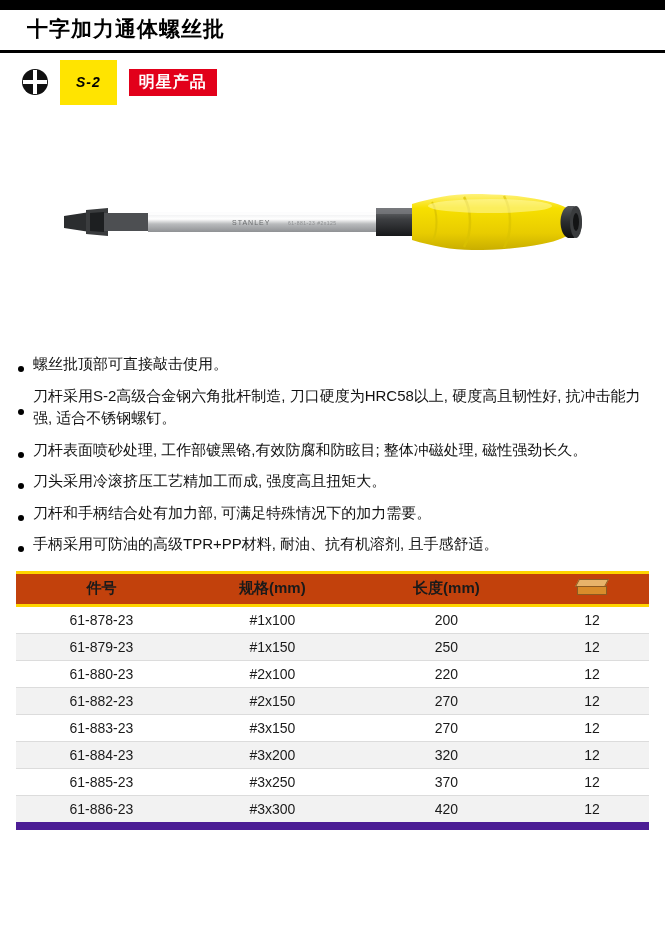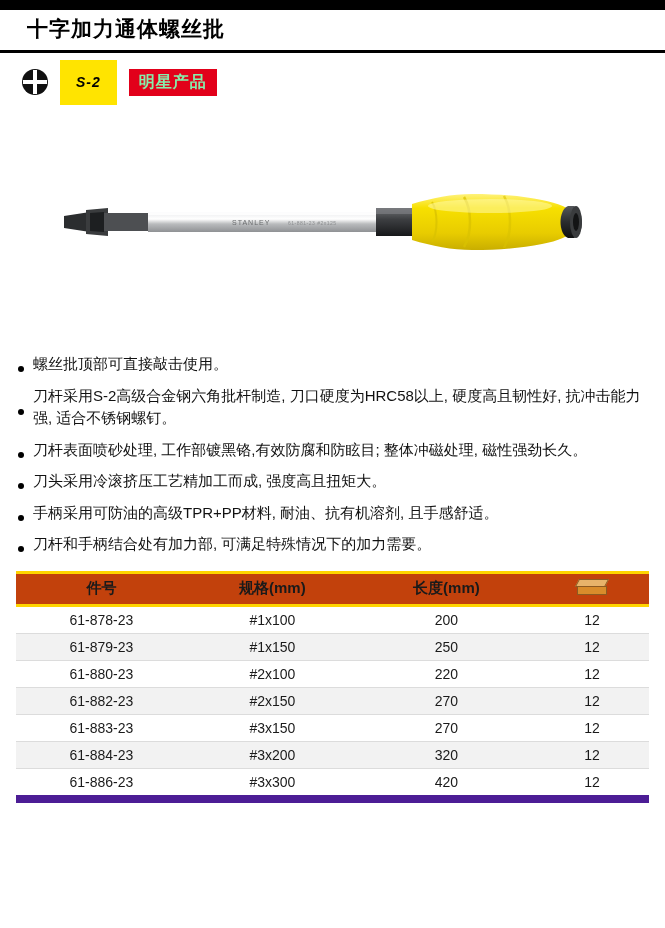--- a/index.html
+++ b/index.html
@@ -70,21 +70,21 @@
     color: #000000;
     font-weight: bold;
     font-style: italic;
     font-size: 14px;
     padding: 14px 16px;
     letter-spacing: 1px;
     line-height: 1.2;
   }
   .badge-star {
     background: #e2001a;
-    color: #86efac;
+    color: #ffffff;
     font-weight: bold;
     font-size: 16px;
     padding: 3px 10px;
     letter-spacing: 1px;
     line-height: 1.3;
   }
 
   
   .image-area {
     height: 240px;
@@ -270,25 +270,25 @@
   <div class="feature">
     <span class="dot"></span>
     <span class="txt">刀杆表面喷砂处理, 工作部镀黑铬,有效防腐和防眩目; 整体冲磁处理, 磁性强劲长久。</span>
   </div>
   <div class="feature">
     <span class="dot"></span>
     <span class="txt">刀头采用冷滚挤压工艺精加工而成, 强度高且扭矩大。</span>
   </div>
   <div class="feature">
     <span class="dot"></span>
+    <span class="txt">刀杆和手柄结合处有加力部, 可满足特殊情况下的加力需要。</span>
+  </div>
+  <div class="feature">
+    <span class="dot"></span>
     <span class="txt">手柄采用可防油的高级TPR+PP材料, 耐油、抗有机溶剂, 且手感舒适。</span>
-  </div>
-  <div class="feature">
-    <span class="dot"></span>
-    <span class="txt">刀杆和手柄结合处有加力部, 可满足特殊情况下的加力需要。</span>
   </div>
 </div>
 
 <div class="spec-table-wrap">
   <table class="spec">
     <thead>
       <tr>
         <th class="col-a">件号</th>
         <th class="col-b">规格(mm)</th>
         <th class="col-c">长度(mm)</th>
@@ -330,20 +330,26 @@
         <td>270</td>
         <td>12</td>
       </tr>
       <tr>
         <td>61-884-23</td>
         <td>#3x200</td>
         <td>320</td>
         <td>12</td>
       </tr>
       <tr>
+        <td>61-885-23</td>
+        <td>#3x250</td>
+        <td>370</td>
+        <td>12</td>
+      </tr>
+      <tr>
         <td>61-886-23</td>
         <td>#3x300</td>
         <td>420</td>
         <td>12</td>
       </tr>
     </tbody>
   </table>
 </div>
 
 </body></html>

